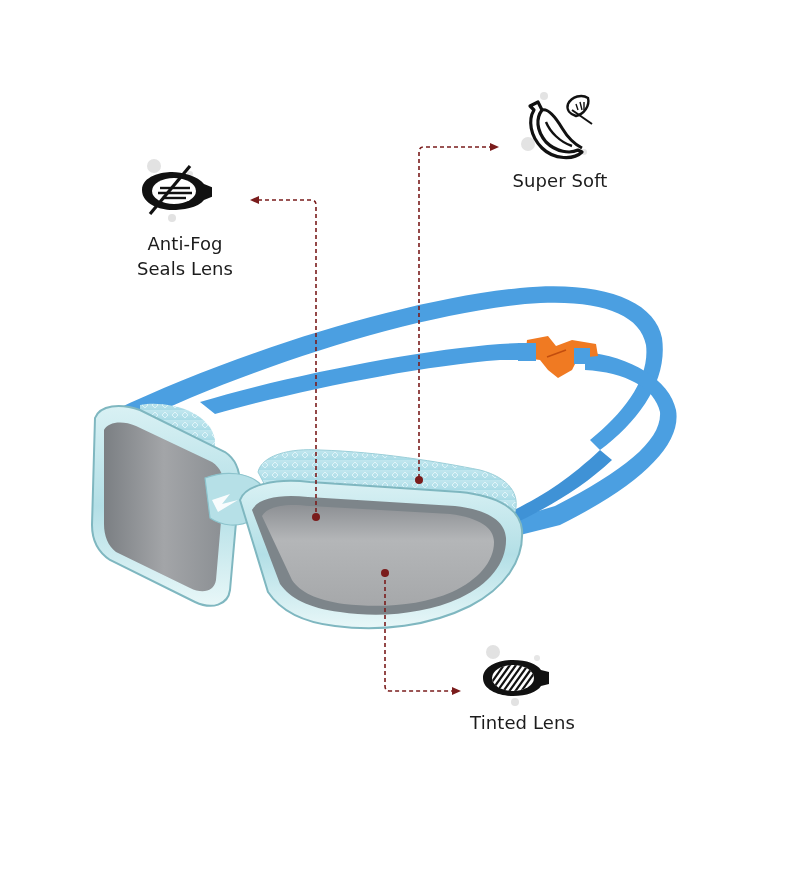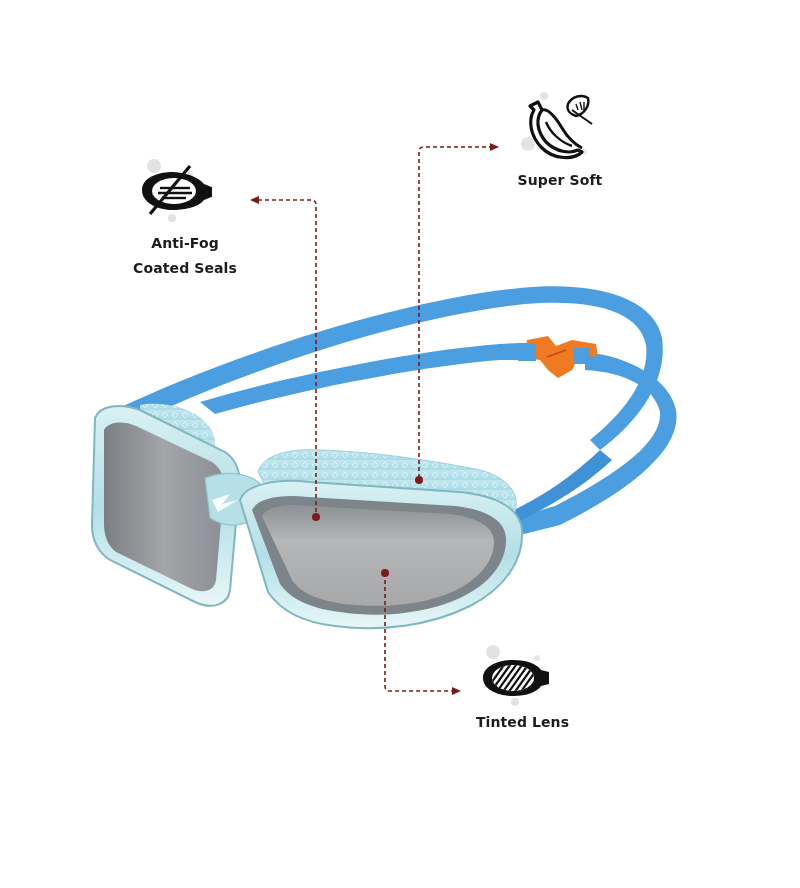--- a/index.html
+++ b/index.html
@@ -1,20 +1,20 @@
 <!DOCTYPE html>
 <html><head>
 <meta charset="utf-8">
 <style>
   html, body { margin: 0; padding: 0; background: #ffffff; }
   body { width: 800px; height: 888px; position: relative; overflow: hidden;
          font-family: "DejaVu Sans", "Liberation Sans", sans-serif; }
   .canvas { position: absolute; left: 0; top: 0; width: 800px; height: 888px; }
   .feature { position: absolute; text-align: center; color: #1c1c1c; }
-  .feature .label { font-size: 14px; line-height: 25px; letter-spacing: 0.1px; display: block; font-weight: bold; }
+  .feature .label { font-size: 18px; line-height: 25px; letter-spacing: 0.1px; display: block; }
   .feature .icon { display: block; margin: 0 auto; }
   #feat-antifog { left: 100px; top: 152px; width: 170px; }
   #feat-antifog .icon { width: 80px; height: 80px; margin-left: 32px; }
   #feat-antifog .text { margin-top: -1px; }
   #feat-seals { left: 490px; top: 88px; width: 140px; }
   #feat-seals .icon { width: 80px; height: 80px; margin-left: 30px; }
   #feat-seals .text { margin-top: 0px; }
   #feat-tinted { left: 445px; top: 640px; width: 155px; }
   #feat-tinted .icon { width: 80px; height: 70px; margin-left: 30px; }
   #feat-tinted .text { }
@@ -108,21 +108,21 @@
       <ellipse cx="42" cy="39" rx="22" ry="13" fill="#fff"></ellipse>
       <g stroke="#111" stroke-width="2.4">
         <line x1="28" y1="36" x2="58" y2="36"></line>
         <line x1="26" y1="41" x2="60" y2="41"></line>
         <line x1="30" y1="46" x2="54" y2="46"></line>
       </g>
       <line x1="18" y1="62" x2="58" y2="14" stroke="#111" stroke-width="3.2"></line>
     </svg>
     <div class="text">
       <span class="label">Anti-Fog</span>
-      <span class="label">Coated Seals</span>
+      <span class="label">Seals Lens</span>
     </div>
   </div>
 
   <div class="feature" id="feat-seals">
     <svg class="icon" viewBox="0 0 80 80">
       <circle cx="24" cy="8" r="4" fill="#e3e3e3"></circle>
       <circle cx="8" cy="56" r="7" fill="#e3e3e3"></circle>
       <circle cx="64" cy="64" r="3" fill="#e6e6e6"></circle>
       <path d="M10 18 L 18 14 L 22 22 C 16 30, 16 42, 26 54 C 36 64, 50 66, 58 62 L 62 64 C 54 72, 34 72, 22 60 C 10 48, 8 32, 14 22 Z" fill="none" stroke="#111" stroke-width="3.2" stroke-linejoin="round"></path>
       <path d="M22 22 C 28 20, 36 30, 42 40 C 48 50, 54 56, 62 60" fill="none" stroke="#111" stroke-width="3"></path>

